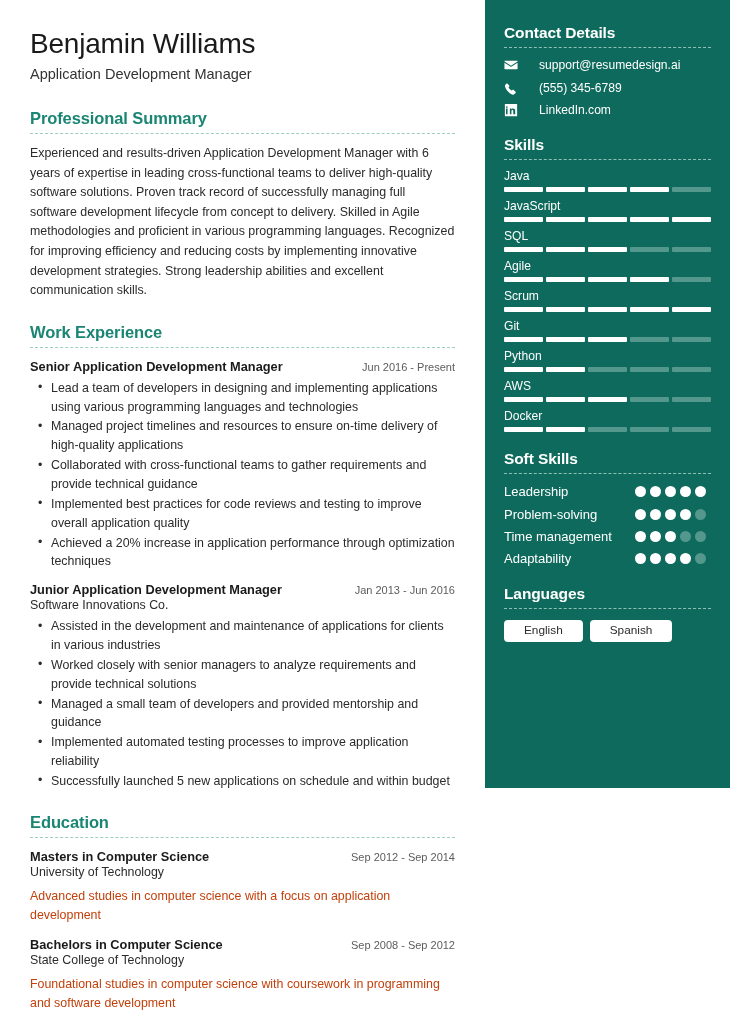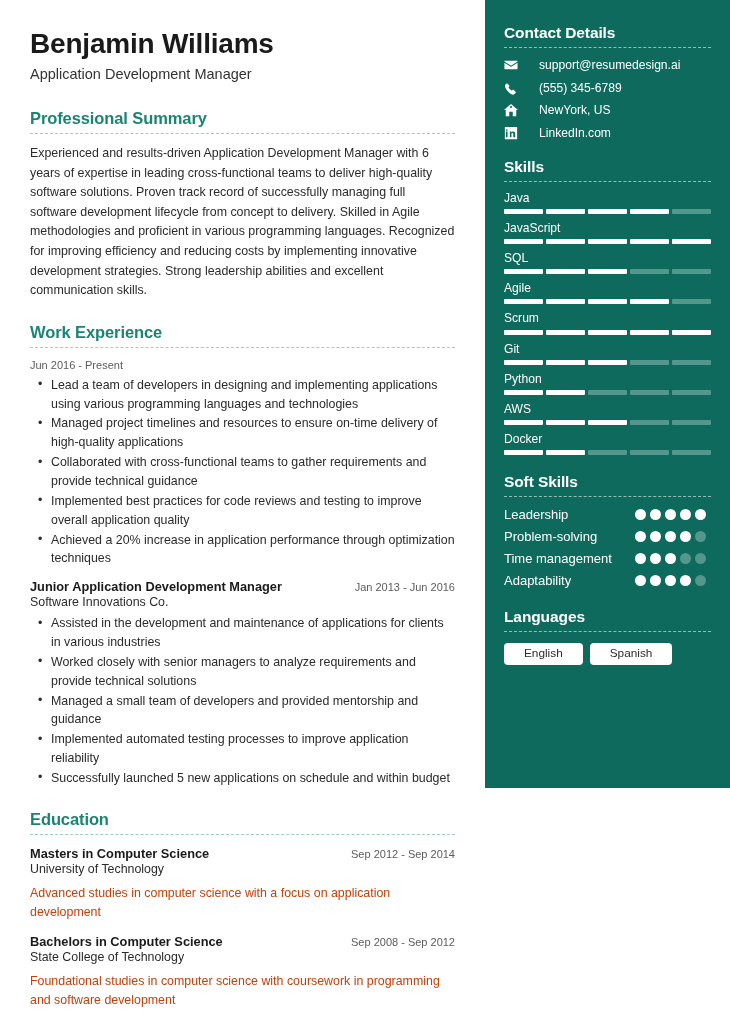--- a/index.html
+++ b/index.html
@@ -24,21 +24,21 @@
   
   .main {
     width: 485px;
     height: 1024px;
     padding: 28px 30px 10px 30px;
     background: #ffffff;
   }
 
   .name {
     font-size: 28px;
-    font-weight: bold;
+    font-weight: normal;
     color: #1a1a1a;
     letter-spacing: -0.2px;
     line-height: 1.15;
   }
   .job-title {
     font-size: 14.5px;
     color: #333333;
     margin-top: 5px;
     line-height: 1.3;
   }
@@ -246,20 +246,21 @@
       <div class="section-rule"></div>
       <div class="summary-text">Experienced and results-driven Application Development Manager with 6 years of expertise in leading cross-functional teams to deliver high-quality software solutions. Proven track record of successfully managing full software development lifecycle from concept to delivery. Skilled in Agile methodologies and proficient in various programming languages. Recognized for improving efficiency and reducing costs by implementing innovative development strategies. Strong leadership abilities and excellent communication skills.</div>
     </div>
 
     <div class="section">
       <div class="section-title">Work Experience</div>
       <div class="section-rule"></div>
       <div id="work-entries">
           <div class="entry">
             <div class="entry-head">
+              <div class="entry-title">Senior Application Development Manager</div>
               <div class="entry-date">Jun 2016 - Present</div>
             </div>
             <ul class="bullets">
               <li>Lead a team of developers in designing and implementing applications using various programming languages and technologies</li>
               <li>Managed project timelines and resources to ensure on-time delivery of high-quality applications</li>
               <li>Collaborated with cross-functional teams to gather requirements and provide technical guidance</li>
               <li>Implemented best practices for code reviews and testing to improve overall application quality</li>
               <li>Achieved a 20% increase in application performance through optimization techniques</li>
             </ul>
           </div>
@@ -323,28 +324,20 @@
             <span class="contact-icon">
               <svg width="14" height="14" viewBox="0 0 16 16" fill="#fff">
                 <path d="M11.1 16c-.6 0-1.4-.2-2.5-.8-1.3-.7-2.6-1.7-3.8-2.9C3.5 11 2.5 9.7 1.9 8.4c-1-2-.8-3.1-.6-3.6.2-.6.6-1 1-1.4l.3-.3c.4-.4 1.1-.4 1.5 0l1.8 2.1c.4.4.4 1.1 0 1.5l-.5.5c-.1.1-.1.2 0 .4.2.4.7 1.2 1.4 1.9.7.7 1.5 1.2 1.9 1.4.1.1.3 0 .4 0l.5-.5c.4-.4 1.1-.4 1.5 0l2.1 1.8c.4.4.4 1.1 0 1.5l-.3.3c-.4.4-.8.8-1.4 1-.2.1-.5.1-.8.1z"></path>
               </svg>
             </span>
             <span>(555) 345-6789</span>
           </div>
           <div class="contact-row">
             <span class="contact-icon">
               <svg width="14" height="14" viewBox="0 0 16 16" fill="#fff">
-                <path d="M8 1 0 8h2v7h4V10h4v5h4V8h2L8 1zm0 2.1 1.6 1.4L8 5.9 6.4 4.5 8 3.1z"></path>
-              </svg>
-            </span>
-            <span>NewYork, US</span>
-          </div>
-          <div class="contact-row">
-            <span class="contact-icon">
-              <svg width="14" height="14" viewBox="0 0 16 16" fill="#fff">
                 <path d="M1 1h14v14H1V1zm3.1 11.8V6.3H2.3v6.5h1.8zM3.2 5.5c.6 0 1-.4 1-1 0-.5-.4-.9-1-.9s-1 .4-1 .9c0 .6.4 1 1 1zM11 12.8h1.8V9.1c0-1.9-1-2.8-2.4-2.8-1.1 0-1.6.6-1.9 1.1V6.3H6.7v6.5h1.8V9.2c0-.2 0-.4.1-.5.1-.4.5-.7 1-.7.7 0 1 .5 1 1.3v3.5z"></path>
               </svg>
             </span>
             <span>LinkedIn.com</span>
           </div>
         </div>
     </div>
 
     <div class="side-section">
       <div class="side-title">Skills</div>

